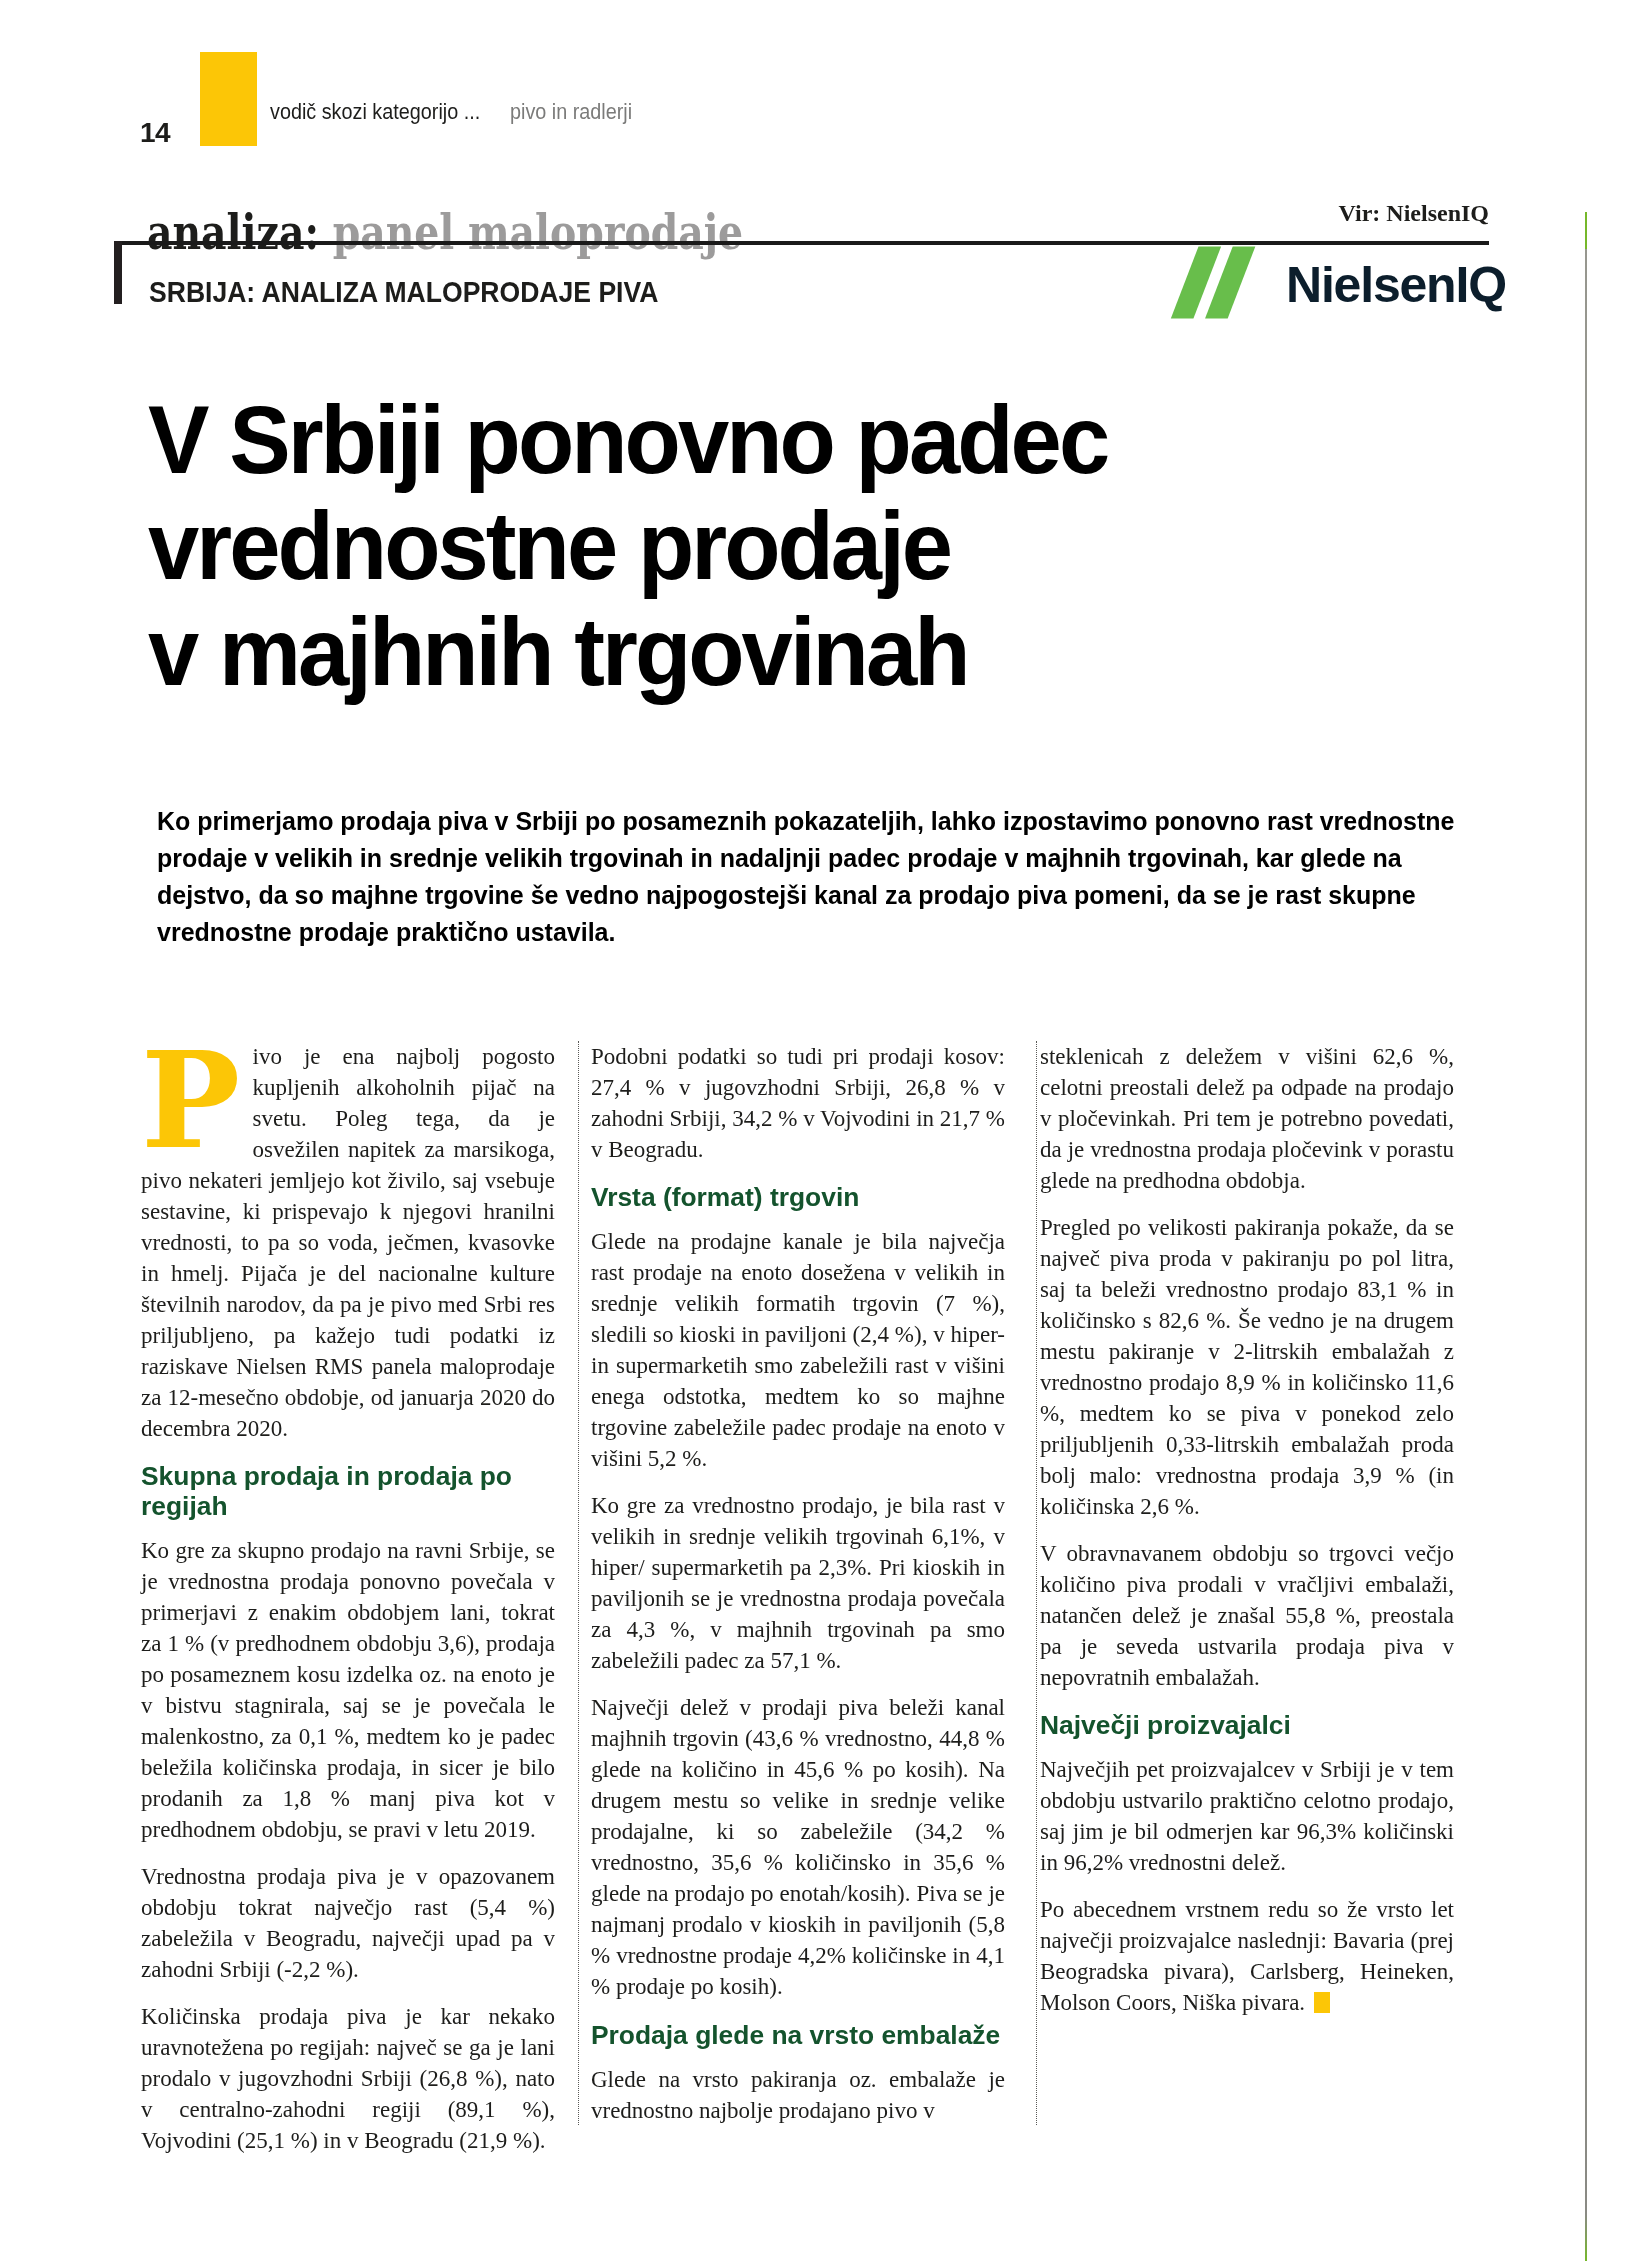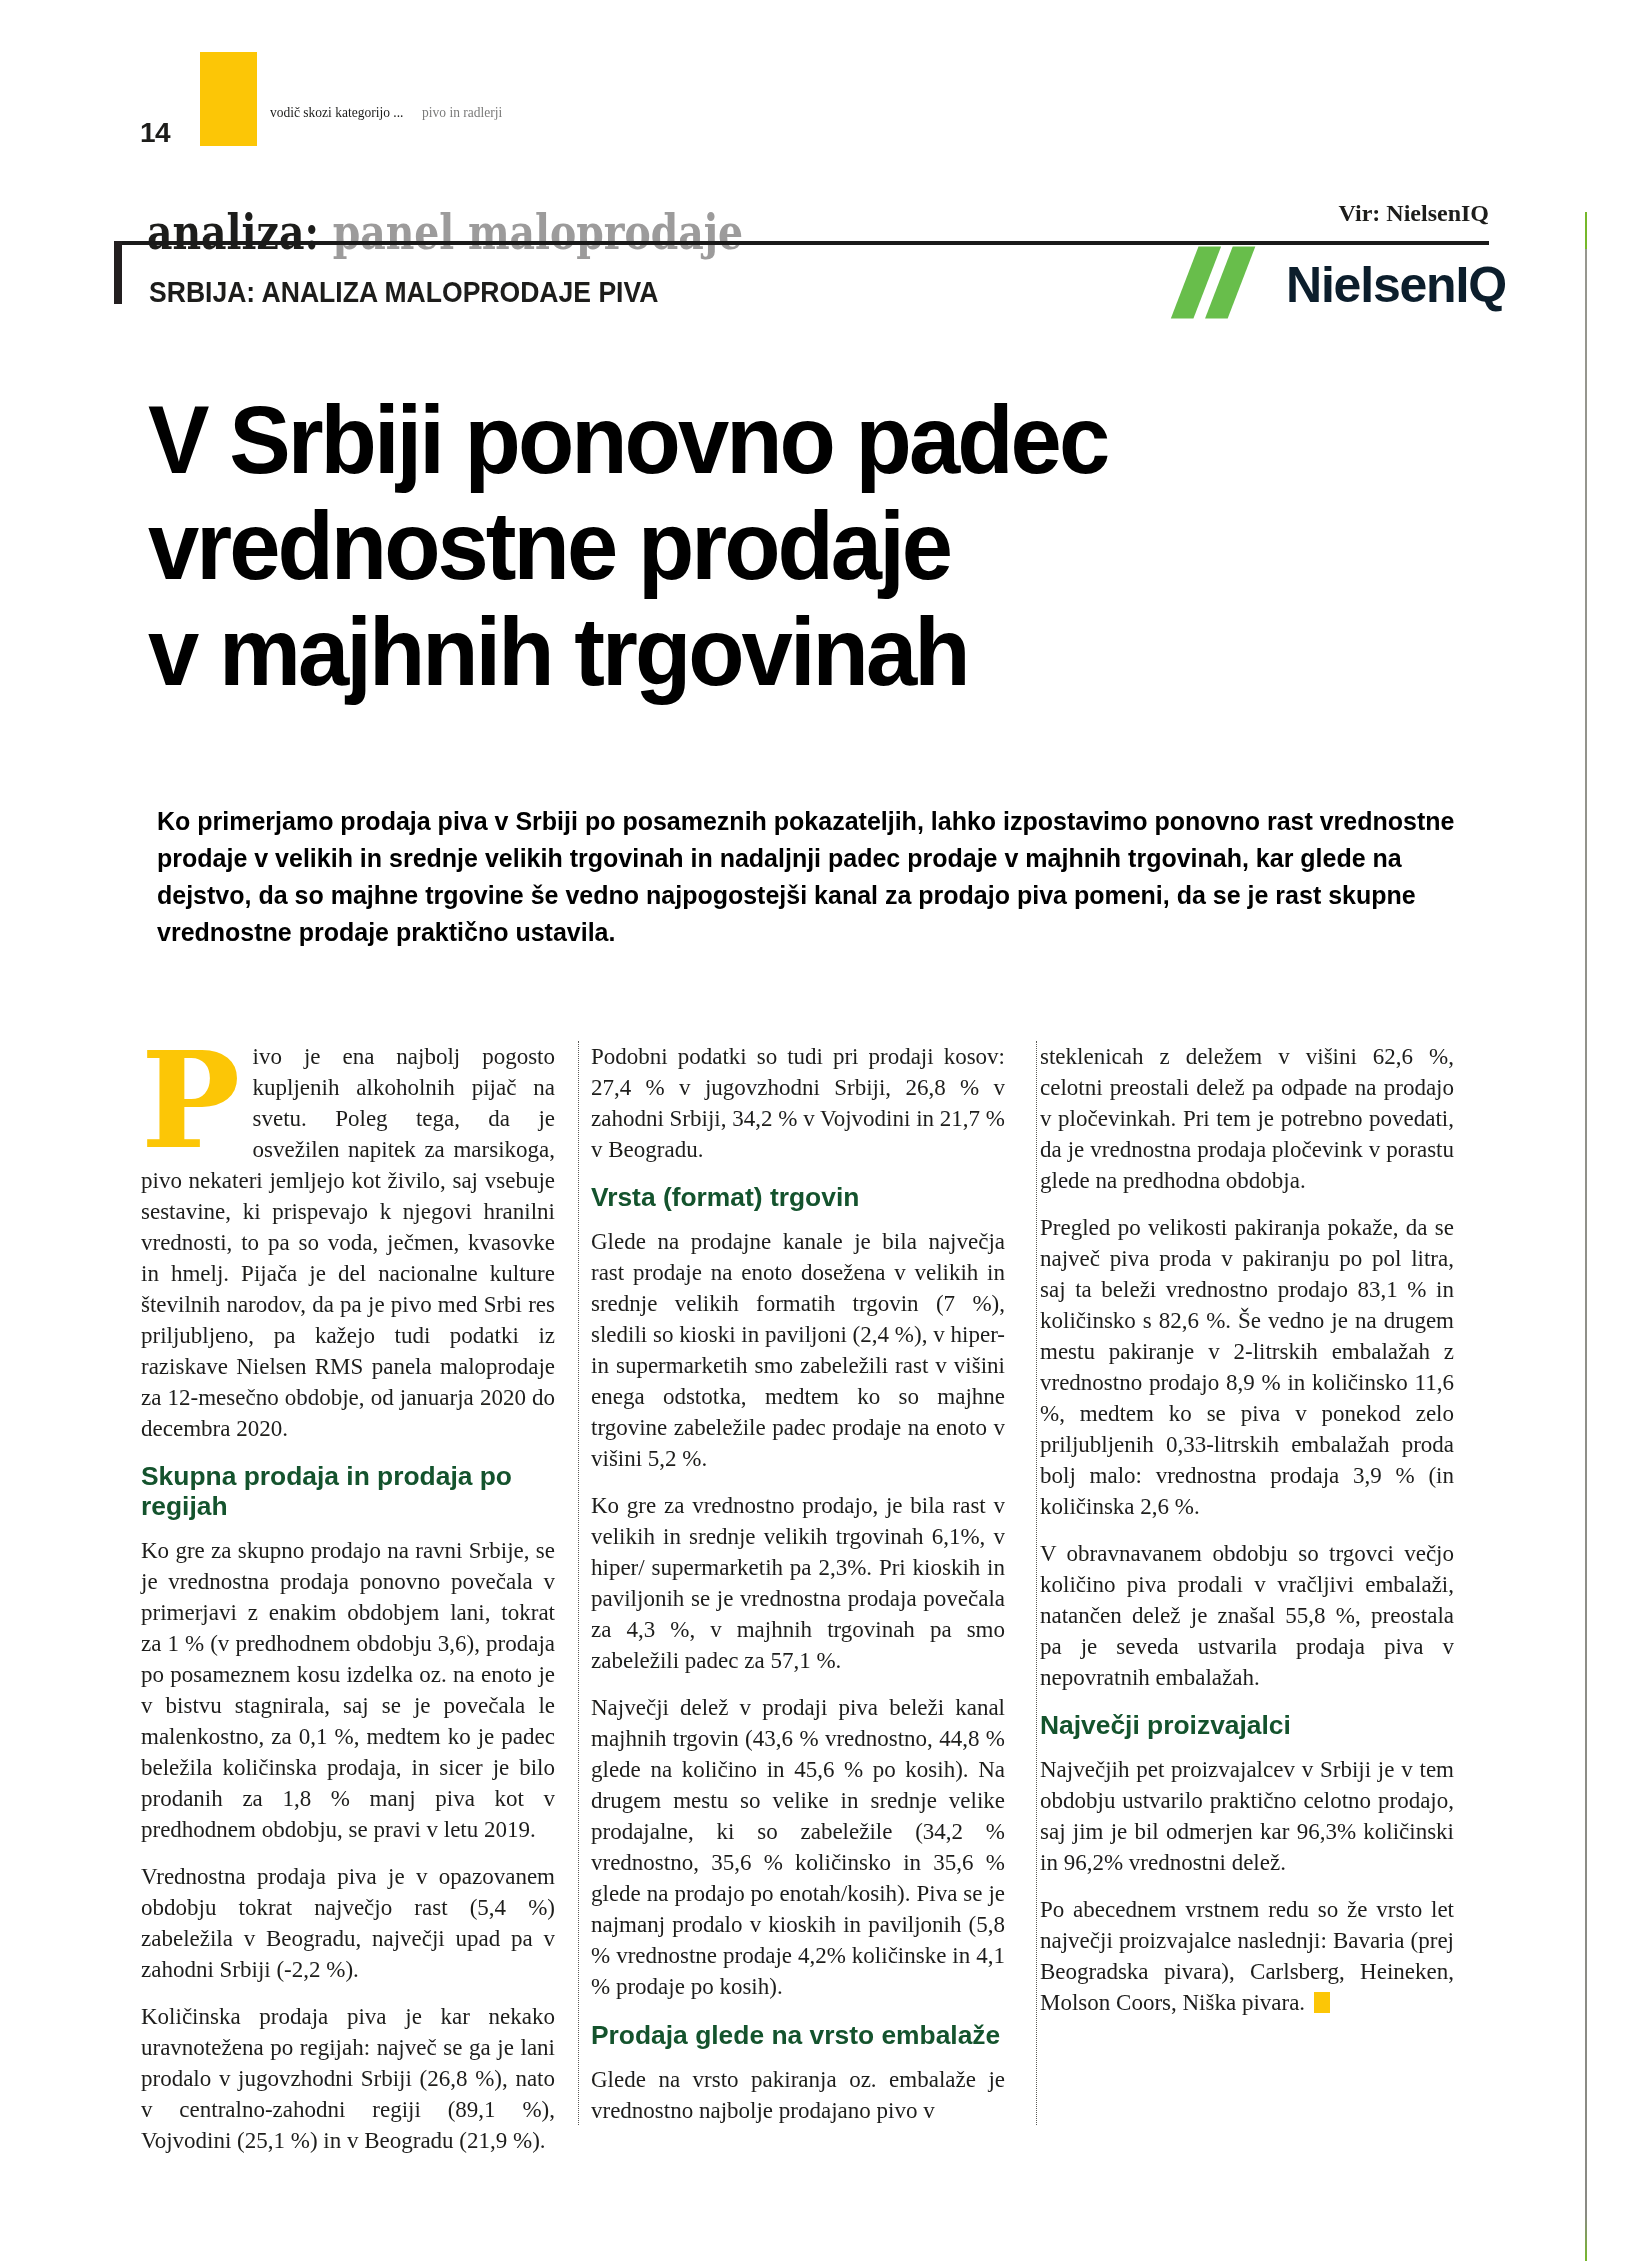--- a/index.html
+++ b/index.html
@@ -7,21 +7,21 @@
         font-family:"Liberation Serif", serif;color:#1d1d1b;}
   .abs{position:absolute;}
   .cond{display:inline-block;transform-origin:0 50%;}
   .sx82{transform:scaleX(.82);} .sx90{transform:scaleX(.90);}
   .sx95{transform:scaleX(.95);}
 
   
   .pageno{left:140px;top:117px;font-family:"Liberation Sans",sans-serif;font-weight:bold;
           font-size:28px;letter-spacing:-0.6px;}
   .corner-rect{left:200px;top:52px;width:57px;height:94px;background:#fcc606;}
-  .kicker{left:270px;top:98px;font-family:Liberation Serif, serif;font-size:15px;line-height:28px;}
+  .kicker{left:270px;top:98px;font-family:Liberation Sans, sans-serif;font-size:22px;line-height:28px;}
   .kicker .k1{color:#1d1d1b;}
   .kicker .k2{color:#7b7b7a;}
   .analiza{left:147px;top:158px;font-family:"DejaVu Serif",serif;font-weight:bold;font-size:48px;
            white-space:nowrap;margin-top:46px;}
   .analiza .black{color:#1d1d1b;}
   .analiza .gray{color:#9c9b9b;}
   .vir{right:141px;top:200px;font-family:Liberation Serif, serif;font-weight:bold;font-size:24px;}
   .rule{left:115px;top:241px;width:1374px;height:4.3px;background:#1a1a1a;}
   .black-bar{left:114px;top:241px;width:8px;height:63px;background:#231f20;}
   .article-kicker{left:149px;top:275px;font-family:"Liberation Sans",sans-serif;font-weight:bold;

